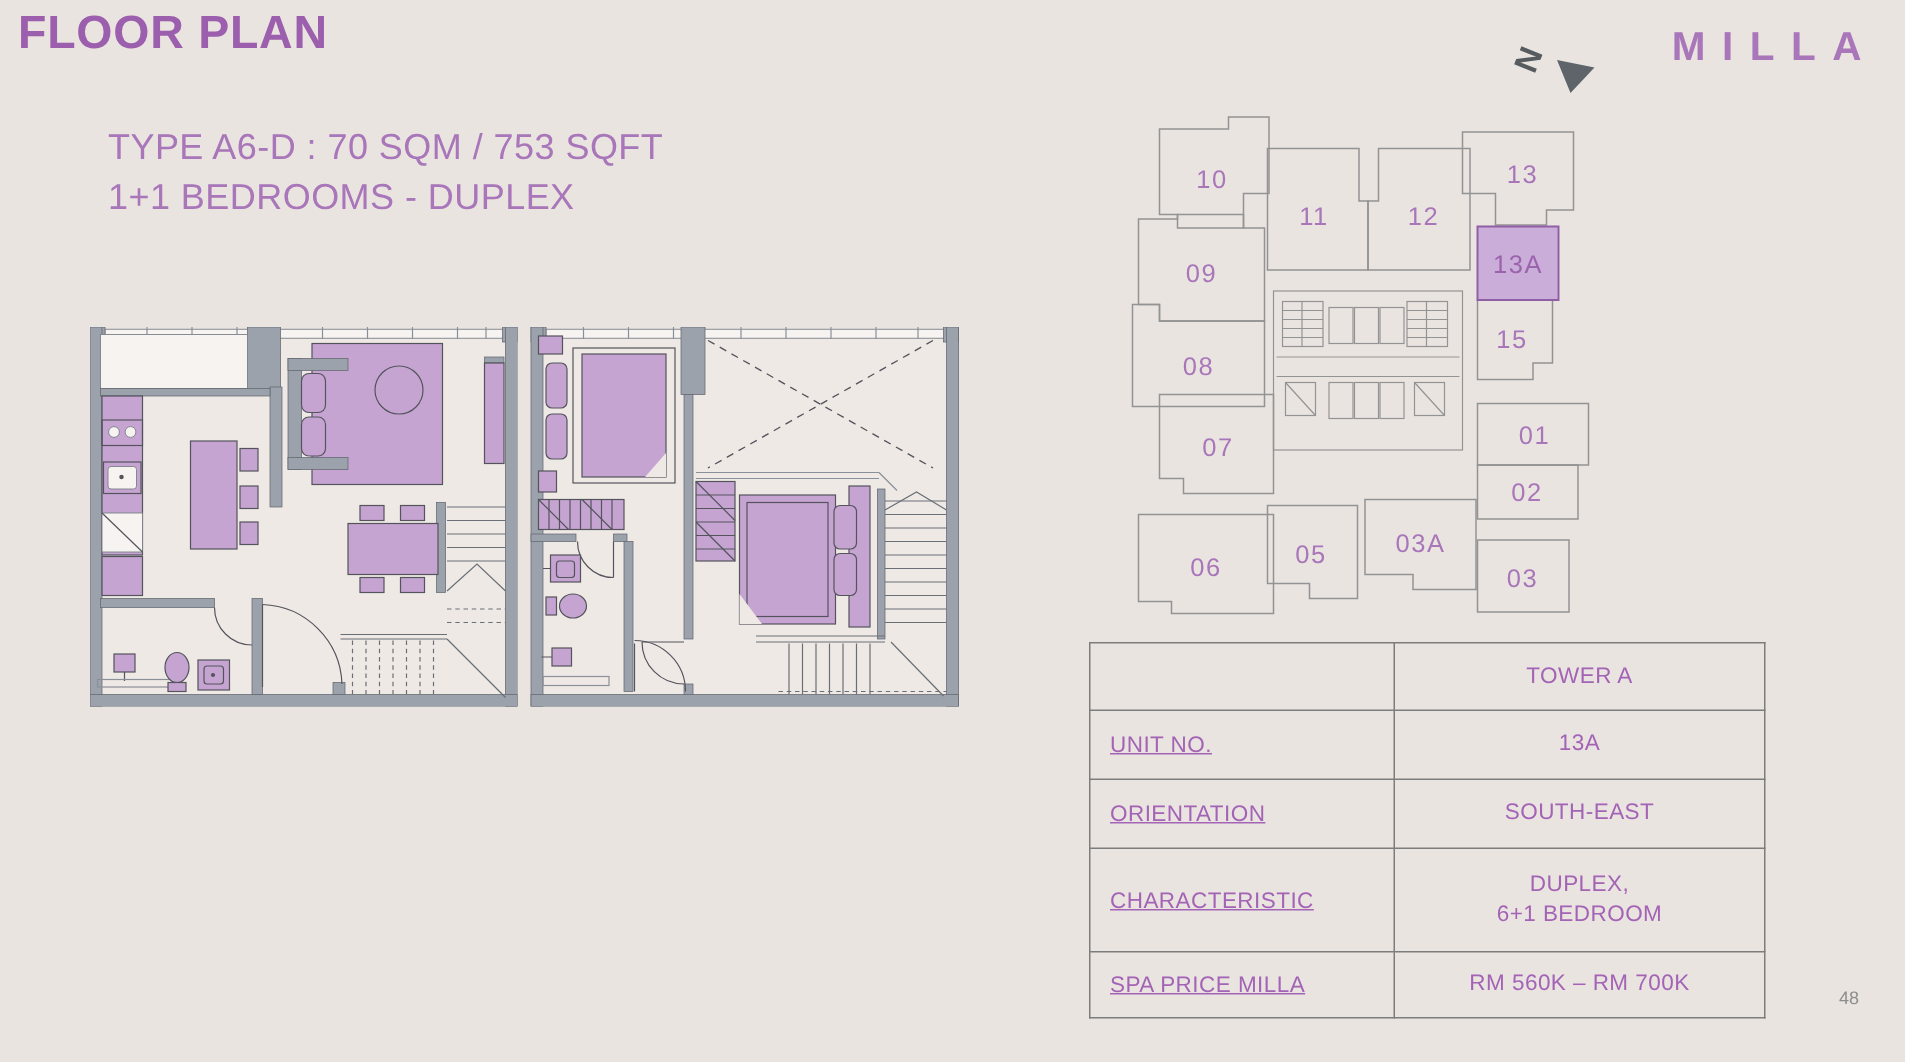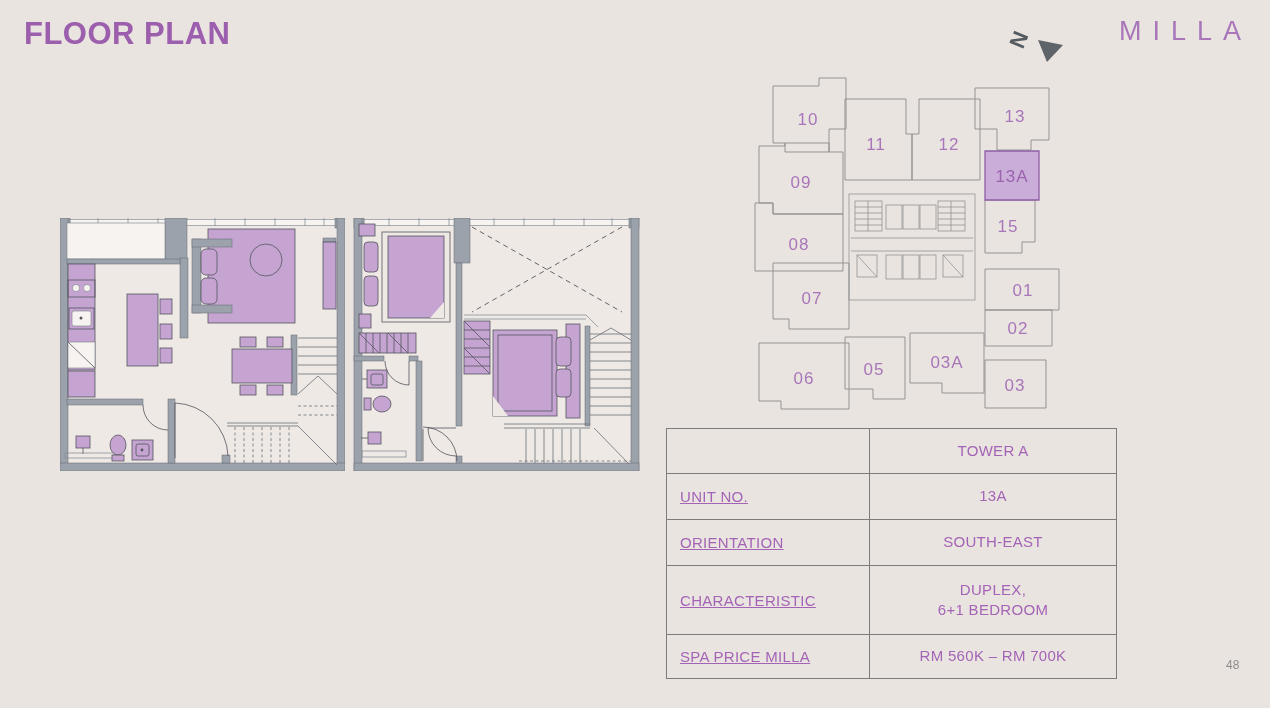--- a/index.html
+++ b/index.html
@@ -2,32 +2,32 @@
 <html style="--background: #eae4e1; --accent-purple: #9c5fad; --text-purple: #a876b9; --table-text: #a464b6; --table-border: #7c7c7c; --furniture-purple: #c5a4d2; --wall-gray: #9ba2ac; --highlight-unit-fill: #cbadd9;"><head>
 <meta charset="utf-8">
 <style>
   html,body{margin:0;padding:0;width:1270px;height:708px;overflow:hidden;}
   .slide{
     position:relative;width:1270px;height:708px;
     background:var(--background,#eae4e1);
     font-family:"Liberation Sans",sans-serif;
   }
   .title{
-    position:absolute;left:12px;top:4px;margin:12px;
+    position:absolute;left:12px;top:4px;margin:0;
     font-size:31px;font-weight:700;letter-spacing:.5px;
     color:var(--accent-purple,#9c5fad);
   }
   .subtitle{
     position:absolute;left:72px;top:82px;
     font-size:24px;line-height:33px;letter-spacing:.3px;
     color:var(--text-purple,#a876b9);
   }
   .brand{
     position:absolute;right:18px;top:16px;
-    font-size:27px;letter-spacing:11px;font-weight:400;
+    font-size:27px;letter-spacing:11px;font-weight:700;
     color:var(--text-purple,#a876b9);
   }
   .north{position:absolute;left:1000px;top:18px;width:70px;height:52px;}
   .pagenum{position:absolute;left:1226px;top:658px;font-size:12px;color:#8d8d8d;}
 
   
   .plan{position:absolute;top:218px;}
   #plan-lower{left:60px;}
   #plan-upper{left:353px;}
   .floor{fill:#efe9e6;stroke:none;}
@@ -43,39 +43,43 @@
   
   .keyplan{position:absolute;left:745px;top:72px;}
   .ku{fill:none;stroke:#939393;stroke-width:1;}
   .kuhl{fill:#cbadd9;stroke:#8f5fa5;stroke-width:1.3;}
   .kcore{fill:none;stroke:#939393;stroke-width:.8;}
   .klabel{fill:var(--text-purple,#aa79bb);font-size:17px;letter-spacing:1px;text-anchor:middle;}
   .klabel-hl{fill:#9b63ad;}
 
   
   .info-table{
-    position:absolute;left:666px;top:428px;border-collapse:collapse;
+    position:absolute;left:726px;top:428px;border-collapse:collapse;
     color:var(--table-text,#a464b6);font-size:15px;letter-spacing:.3px;
   }
   .info-table td{
     border:1px solid var(--table-border,#7c7c7c);
     vertical-align:middle;background:transparent;
   }
   .cell-label{width:188px;padding-left:13px;text-align:left;text-decoration:underline;}
   .cell-value{width:244px;text-align:center;white-space:pre-line;line-height:1.35;}
   .r1{height:45px}.r2{height:46px}.r3{height:46px}.r4{height:69px}.r5{height:44px}
   .narrow-n{fill:#565b60;font-size:22px;font-weight:600;}
 </style>
 </head>
 <body>
 
 <div class="slide">
 
   <h1 class="title">FLOOR PLAN</h1>
 
+  <div class="subtitle">
+    <div>TYPE A6-D : 70 SQM / 753 SQFT</div>
+    <div>1+1 BEDROOMS - DUPLEX</div>
+  </div>
 
   <div class="brand">MILLA</div>
 
   <svg class="north" viewBox="0 0 70 52">
     <text x="14" y="28" class="narrow-n" transform="rotate(112 20 20)">N</text>
     <polygon points="38,22 63,27 47,44" fill="#5f646a"></polygon>
   </svg>
 
   <svg id="plan-lower" class="plan" width="285" height="253" viewBox="0 0 285 253">
     <rect class="floor" x="3" y="3" width="279" height="247"></rect>

